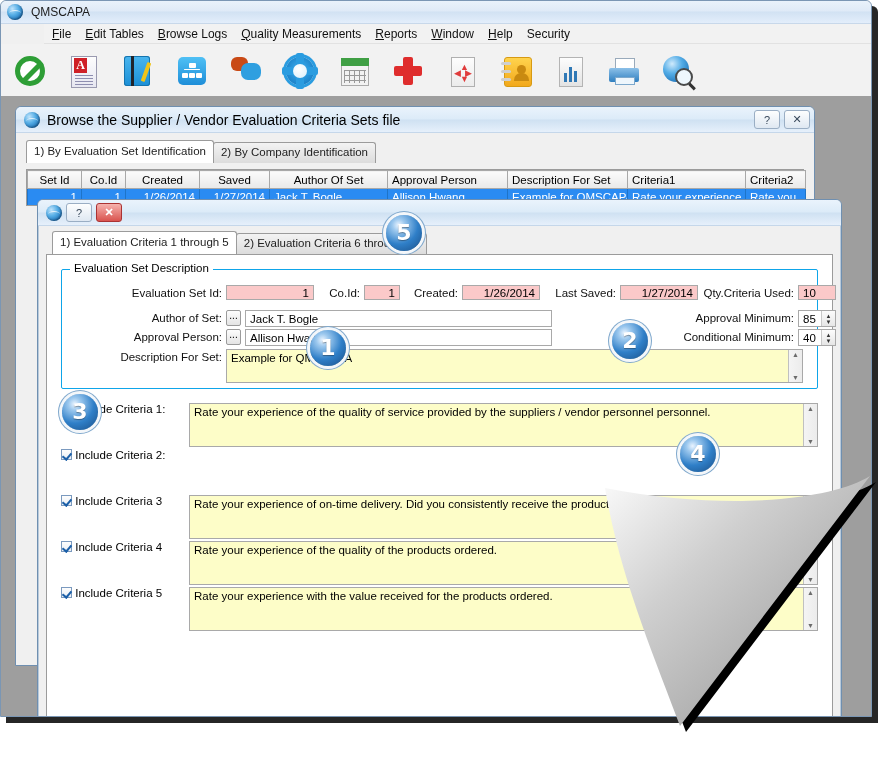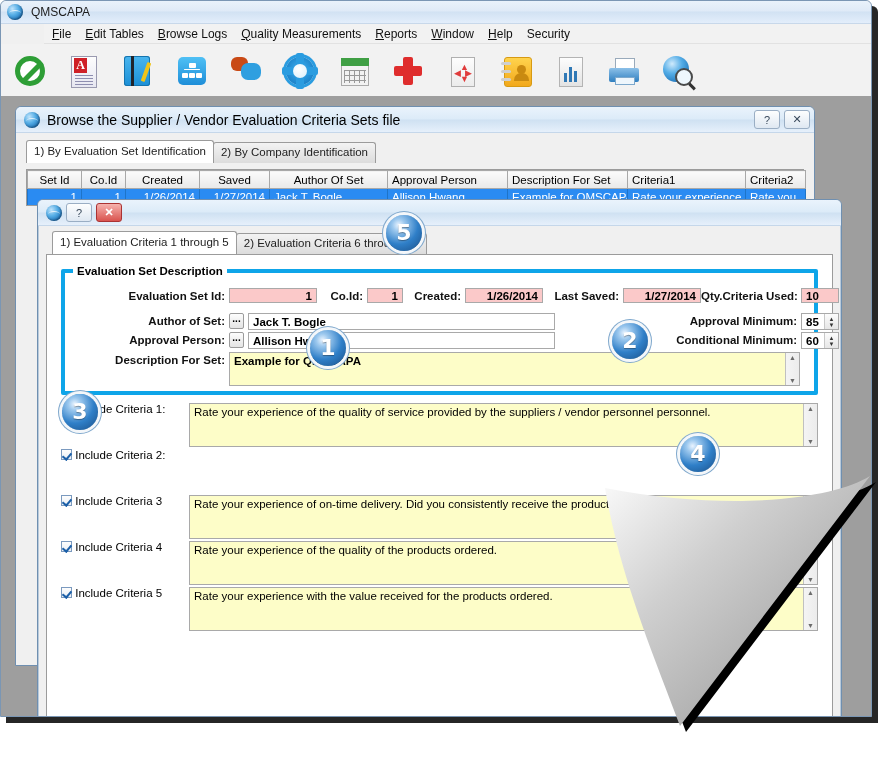--- a/index.html
+++ b/index.html
@@ -180,21 +180,21 @@
     border-bottom:1px solid #c5d7ea;border-radius:5px 5px 0 0;
   }
   #dlg-title .t{margin-left:7px;font-size:12px;flex:1;}
   #dlg-body{position:absolute;left:8px;right:8px;top:33px;bottom:52px;}
   #dlg-pane{
     position:absolute;left:0;right:0;top:21px;bottom:0;
     border:1px solid #9b9b9b;background:#fff;
   }
   .groupbox{
     position:absolute;left:14px;right:14px;top:14px;height:118px;
-    border:4px solid #0ea5e9;border-radius:2px;font-weight:bold;
+    border:1px solid #0ea5e9;border-radius:2px;
   }
   .groupbox > .legend{
     position:absolute;top:-8px;left:8px;background:#fff;padding:0 4px;font-size:11.5px;
   }
   .lbl{font-size:11.5px;text-align:right;color:#111;white-space:nowrap;}
   .fld{
     background:#fbc9c9;border:1px solid #a9a9a9;height:15px;line-height:15px;
     font-size:11.5px;padding:0 4px;text-align:right;box-sizing:border-box;
   }
   .tin{
@@ -456,21 +456,21 @@
                   <i>▲</i>
                   <i>▼</i>
                 </span>
             </div>
 
             <div class="lbl" style="position:absolute;left:40px;top:61px;width:120px;">Approval Person:</div>
             <div class="ell" style="position:absolute;left:164px;top:59px;">...</div>
             <div class="tin" style="position:absolute;left:183px;top:59px;width:307px;">Allison Hwang</div>
             <div class="lbl" style="position:absolute;left:608px;top:61px;width:124px;">Conditional Minimum:</div>
             <div class="spin" style="position:absolute;left:736px;top:59px;width:38px;">
-              <span class="v">60</span>
+              <span class="v">40</span>
               <span class="arrows">
                   <i>▲</i>
                   <i>▼</i>
                 </span>
             </div>
 
             <div class="lbl" style="position:absolute;left:20px;top:81px;width:140px;">Description For Set:</div>
             <div class="memo" style="position:absolute;left:164px;top:79px;right:14px;height:34px;">
               <span>Example for QMSCAPA</span>
               <span class="sb">

